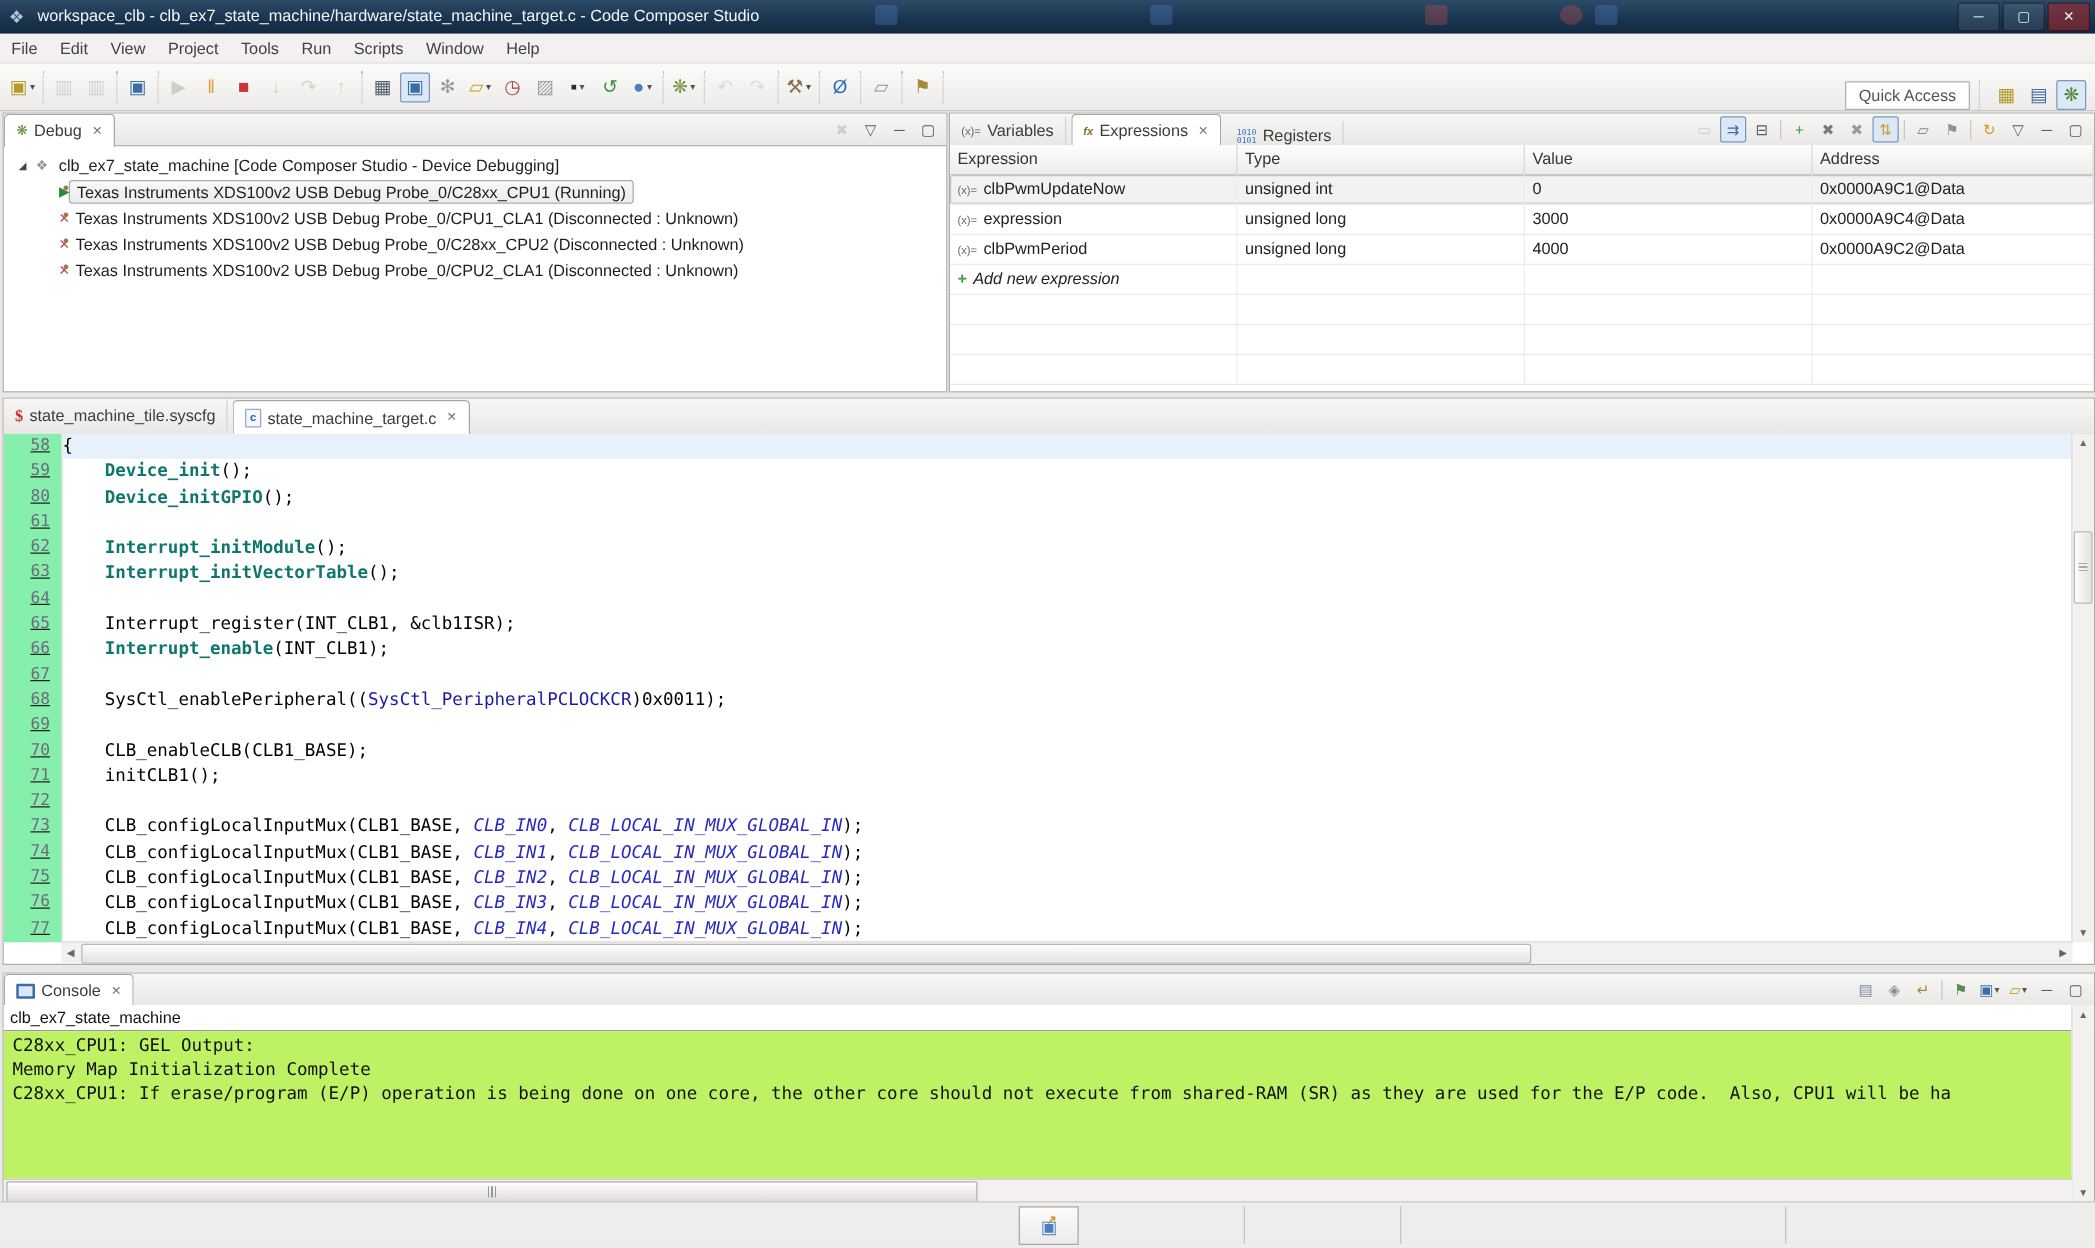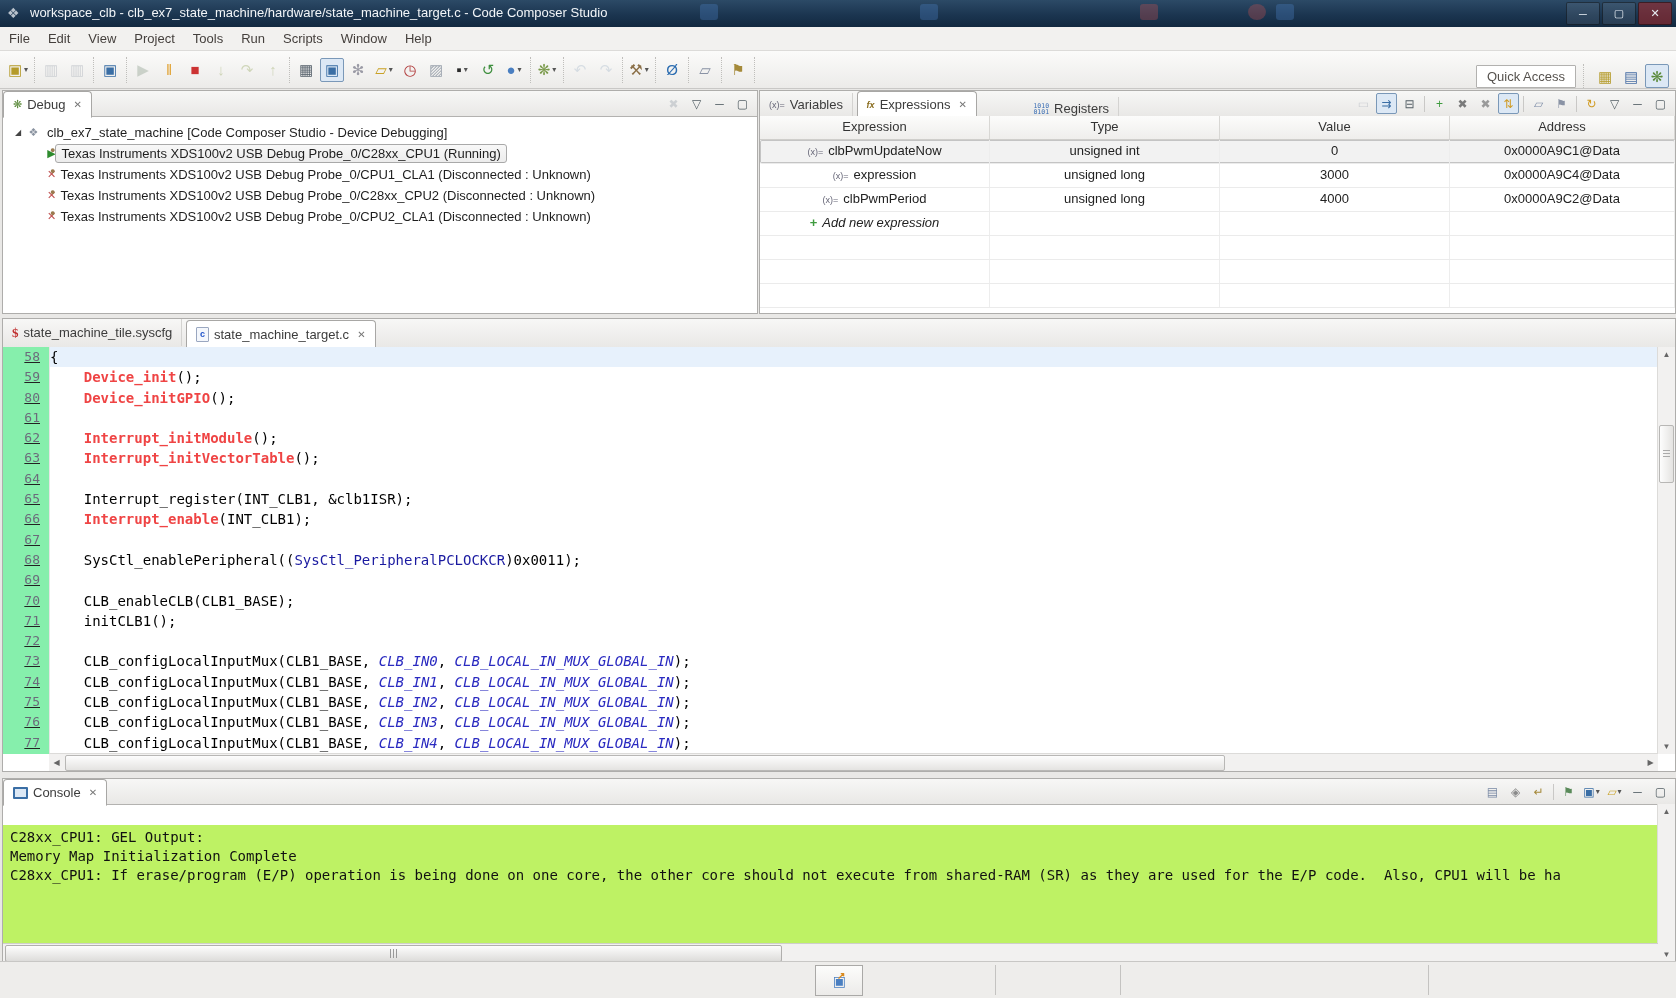--- a/index.html
+++ b/index.html
@@ -52,46 +52,46 @@
   #debug-tree{position:absolute;left:0;top:25px;right:0;bottom:0;overflow:hidden;padding-top:6px;}
   .trow{height:21px;display:flex;align-items:center;white-space:nowrap;font-size:13px;color:#1e1e1e;}
   .twistie{width:14px;text-align:center;font-size:8px;color:#444;margin-left:8px;}
   .ticon-tree{width:17px;text-align:center;font-size:11px;}
   .tlabel{padding:1px 5px;}
   .trow.selected .tlabel{background:linear-gradient(180deg,#f8f8f8,#ececec);border:1px solid #a9a9a9;border-radius:3px;}
   .st-running{color:#2e8b2e;} .st-disc{color:#c05050;}
   .bugdot{color:#9a7b4f;font-size:9px;margin-left:-10px;margin-top:-8px;}
   
   .etable{position:absolute;left:0;top:25px;right:0;bottom:0;overflow:hidden;font-size:13px;}
-  .erow{display:grid;grid-template-columns:230px 230px 230px 1fr;height:23px;line-height:22px;text-align:center;}
+  .erow{display:grid;grid-template-columns:230px 230px 230px 1fr;height:23px;line-height:22px;}
   .erow>div{padding:0 6px;border-right:1px solid #ededed;overflow:hidden;white-space:nowrap;}
   .ehead{background:linear-gradient(180deg,#fcfcfb,#efeeec);border-bottom:1px solid #cfcecb;color:#333;}
   .ehead>div{border-right:1px solid #d8d7d4;}
   .edata{border-bottom:1px solid #ebebeb;}
   .edata.selected{background:#f2f2f2;box-shadow:inset 0 0 0 1px #c4c4c4;border-radius:2px;}
   .exico{color:#667;font-size:9px;margin-right:5px;}
   .eadd{font-style:italic;color:#222;}
   .eadd .plus{color:#3f9b3f;font-weight:bold;font-style:normal;margin-right:5px;}
   .tabico{font-size:9px;color:#667;}
-  .regico{font-size:6.5px;line-height:6px;color:#3b6fb5;font-family:"DejaVu Sans Mono",monospace;display:inline-block;text-align:left;margin-left:44px;}
+  .regico{font-size:6.5px;line-height:6px;color:#3b6fb5;font-family:"DejaVu Sans Mono",monospace;display:inline-block;text-align:left;}
   .sysico{color:#c03030;font-weight:bold;font-size:13px;font-family:"Liberation Serif",serif;}
   .cico{display:inline-block;width:11px;height:13px;border:1px solid #9aa7c0;background:#f4f7fc;color:#2255cc;
         font-size:9px;line-height:12px;text-align:center;font-weight:bold;border-radius:1px;}
   .monico{display:inline-block;width:11px;height:8px;border:2px solid #3a6ea5;border-radius:1px;background:#dce8f5;}
   
   #editor-group .edittabs{height:28px;}
   .edittabs .vtab{height:27px;}
   #code-wrap{position:absolute;left:0;top:28px;right:17px;bottom:17px;overflow:hidden;background:#fff;}
   #gutter{position:absolute;left:0;top:0;width:46px;bottom:0;background:#86efac;border-right:1px solid #e6e6e6;text-decoration:underline;}
   .lnum{height:20.3px;line-height:20.3px;text-align:right;padding-right:9px;color:#6b6b7b;
         font-family:"DejaVu Sans Mono",monospace;font-size:13px;}
   #code-lines{position:absolute;left:47px;top:0;right:0;bottom:0;}
   .cline{height:20.3px;line-height:20.3px;white-space:pre;font-family:"DejaVu Sans Mono",monospace;font-size:14px;color:#000;}
   .cline.hl{background:#e7f1fc;}
-  .cf{color:#ef4444;font-weight:bold;}
+  .cf{color:#0f766e;font-weight:bold;}
   .ct{color:#1a1aa0;margin-top:41px;}
   .ce{color:#2a2ac0;font-style:italic;}
   
   .vscroll{position:absolute;right:0;top:28px;bottom:17px;width:17px;background:#f2f1f0;border-left:1px solid #dcdbd9;}
   .vscroll .thumb{position:absolute;left:1px;right:1px;top:78px;height:56px;background:linear-gradient(90deg,#fdfdfd,#e4e3e1);
     border:1px solid #b8b7b5;border-radius:2px;}
   .grip{position:absolute;left:3px;right:3px;top:50%;margin-top:-4px;height:8px;
     background:repeating-linear-gradient(180deg,#aaa 0 1px,transparent 1px 3px);}
   .sarrow{position:absolute;left:0;width:17px;height:15px;text-align:center;font-size:8px;color:#666;line-height:15px;}
   .hscroll{position:absolute;left:46px;right:17px;bottom:0;height:17px;background:#f2f1f0;border-top:1px solid #dcdbd9;}
@@ -528,20 +528,21 @@
           <span class="drop">▾</span>
         </span>
         <span class="pticon">
           <span class="g" style="color: rgb(85, 96, 102);">─</span>
         </span>
         <span class="pticon">
           <span class="g" style="color: rgb(85, 96, 102);">▢</span>
         </span>
       </span>
   </div>
+  <div id="console-sub">clb_ex7_state_machine</div>
   <div id="console-text">
       <div class="conline">C28xx_CPU1: GEL Output:</div>
       <div class="conline">Memory Map Initialization Complete</div>
       <div class="conline">C28xx_CPU1: If erase/program (E/P) operation is being done on one core, the other core should not execute from shared-RAM (SR) as they are used for the E/P code.  Also, CPU1 will be ha</div>
     </div>
   <div id="console-vscroll">
     <span class="sarrow" style="top:0">▲</span>
     <span class="sarrow" style="bottom:0">▼</span>
   </div>
   <div id="console-hscroll">

